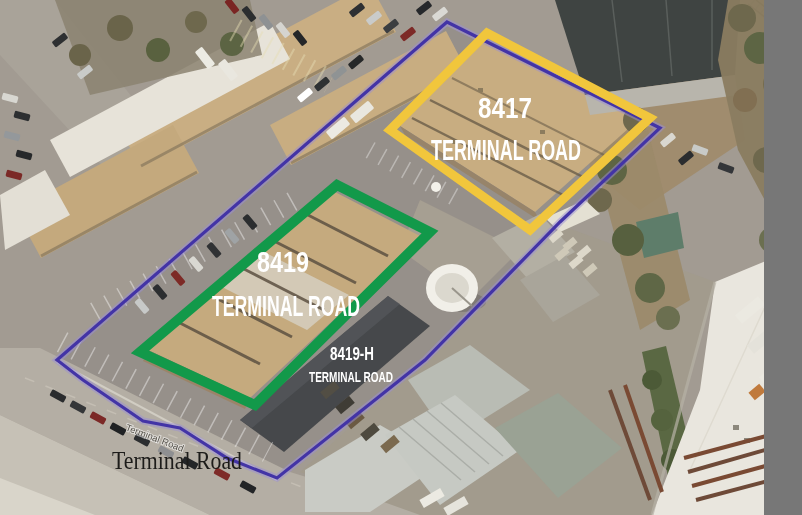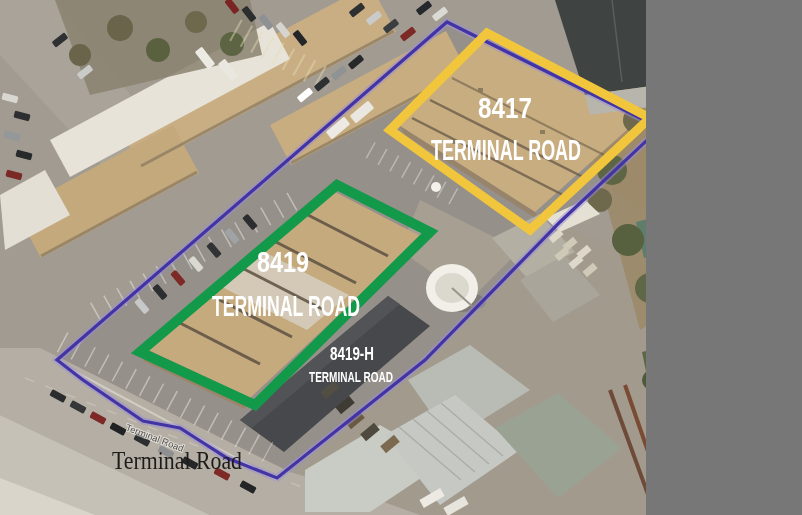--- a/index.html
+++ b/index.html
@@ -1,16 +1,16 @@
 <!DOCTYPE html>
 <html><head>
 <meta charset="utf-8">
 <style>
   html,body{margin:0;padding:0;background:#777;}
-  .stage{width:646px;height:515px;position:relative;overflow:hidden;background:#f9a8d4;}
+  .stage{width:764px;height:515px;position:relative;overflow:hidden;background:#f9a8d4;}
   svg{display:block;width:802px;height:515px;}
   .lbl{font-family:"Liberation Sans",sans-serif;font-weight:700;fill:#ffffff;}
   .serif{font-family:"Liberation Serif",serif;fill:#1d1c1a;}
   .maplbl{font-family:"Liberation Sans",sans-serif;fill:#57544c;paint-order:stroke;stroke:rgba(255,255,255,.55);stroke-width:2px;}
 </style>
 </head>
 <body>
 
 <div class="stage">
 <svg viewBox="0 0 802 515" xmlns="http://www.w3.org/2000/svg">

